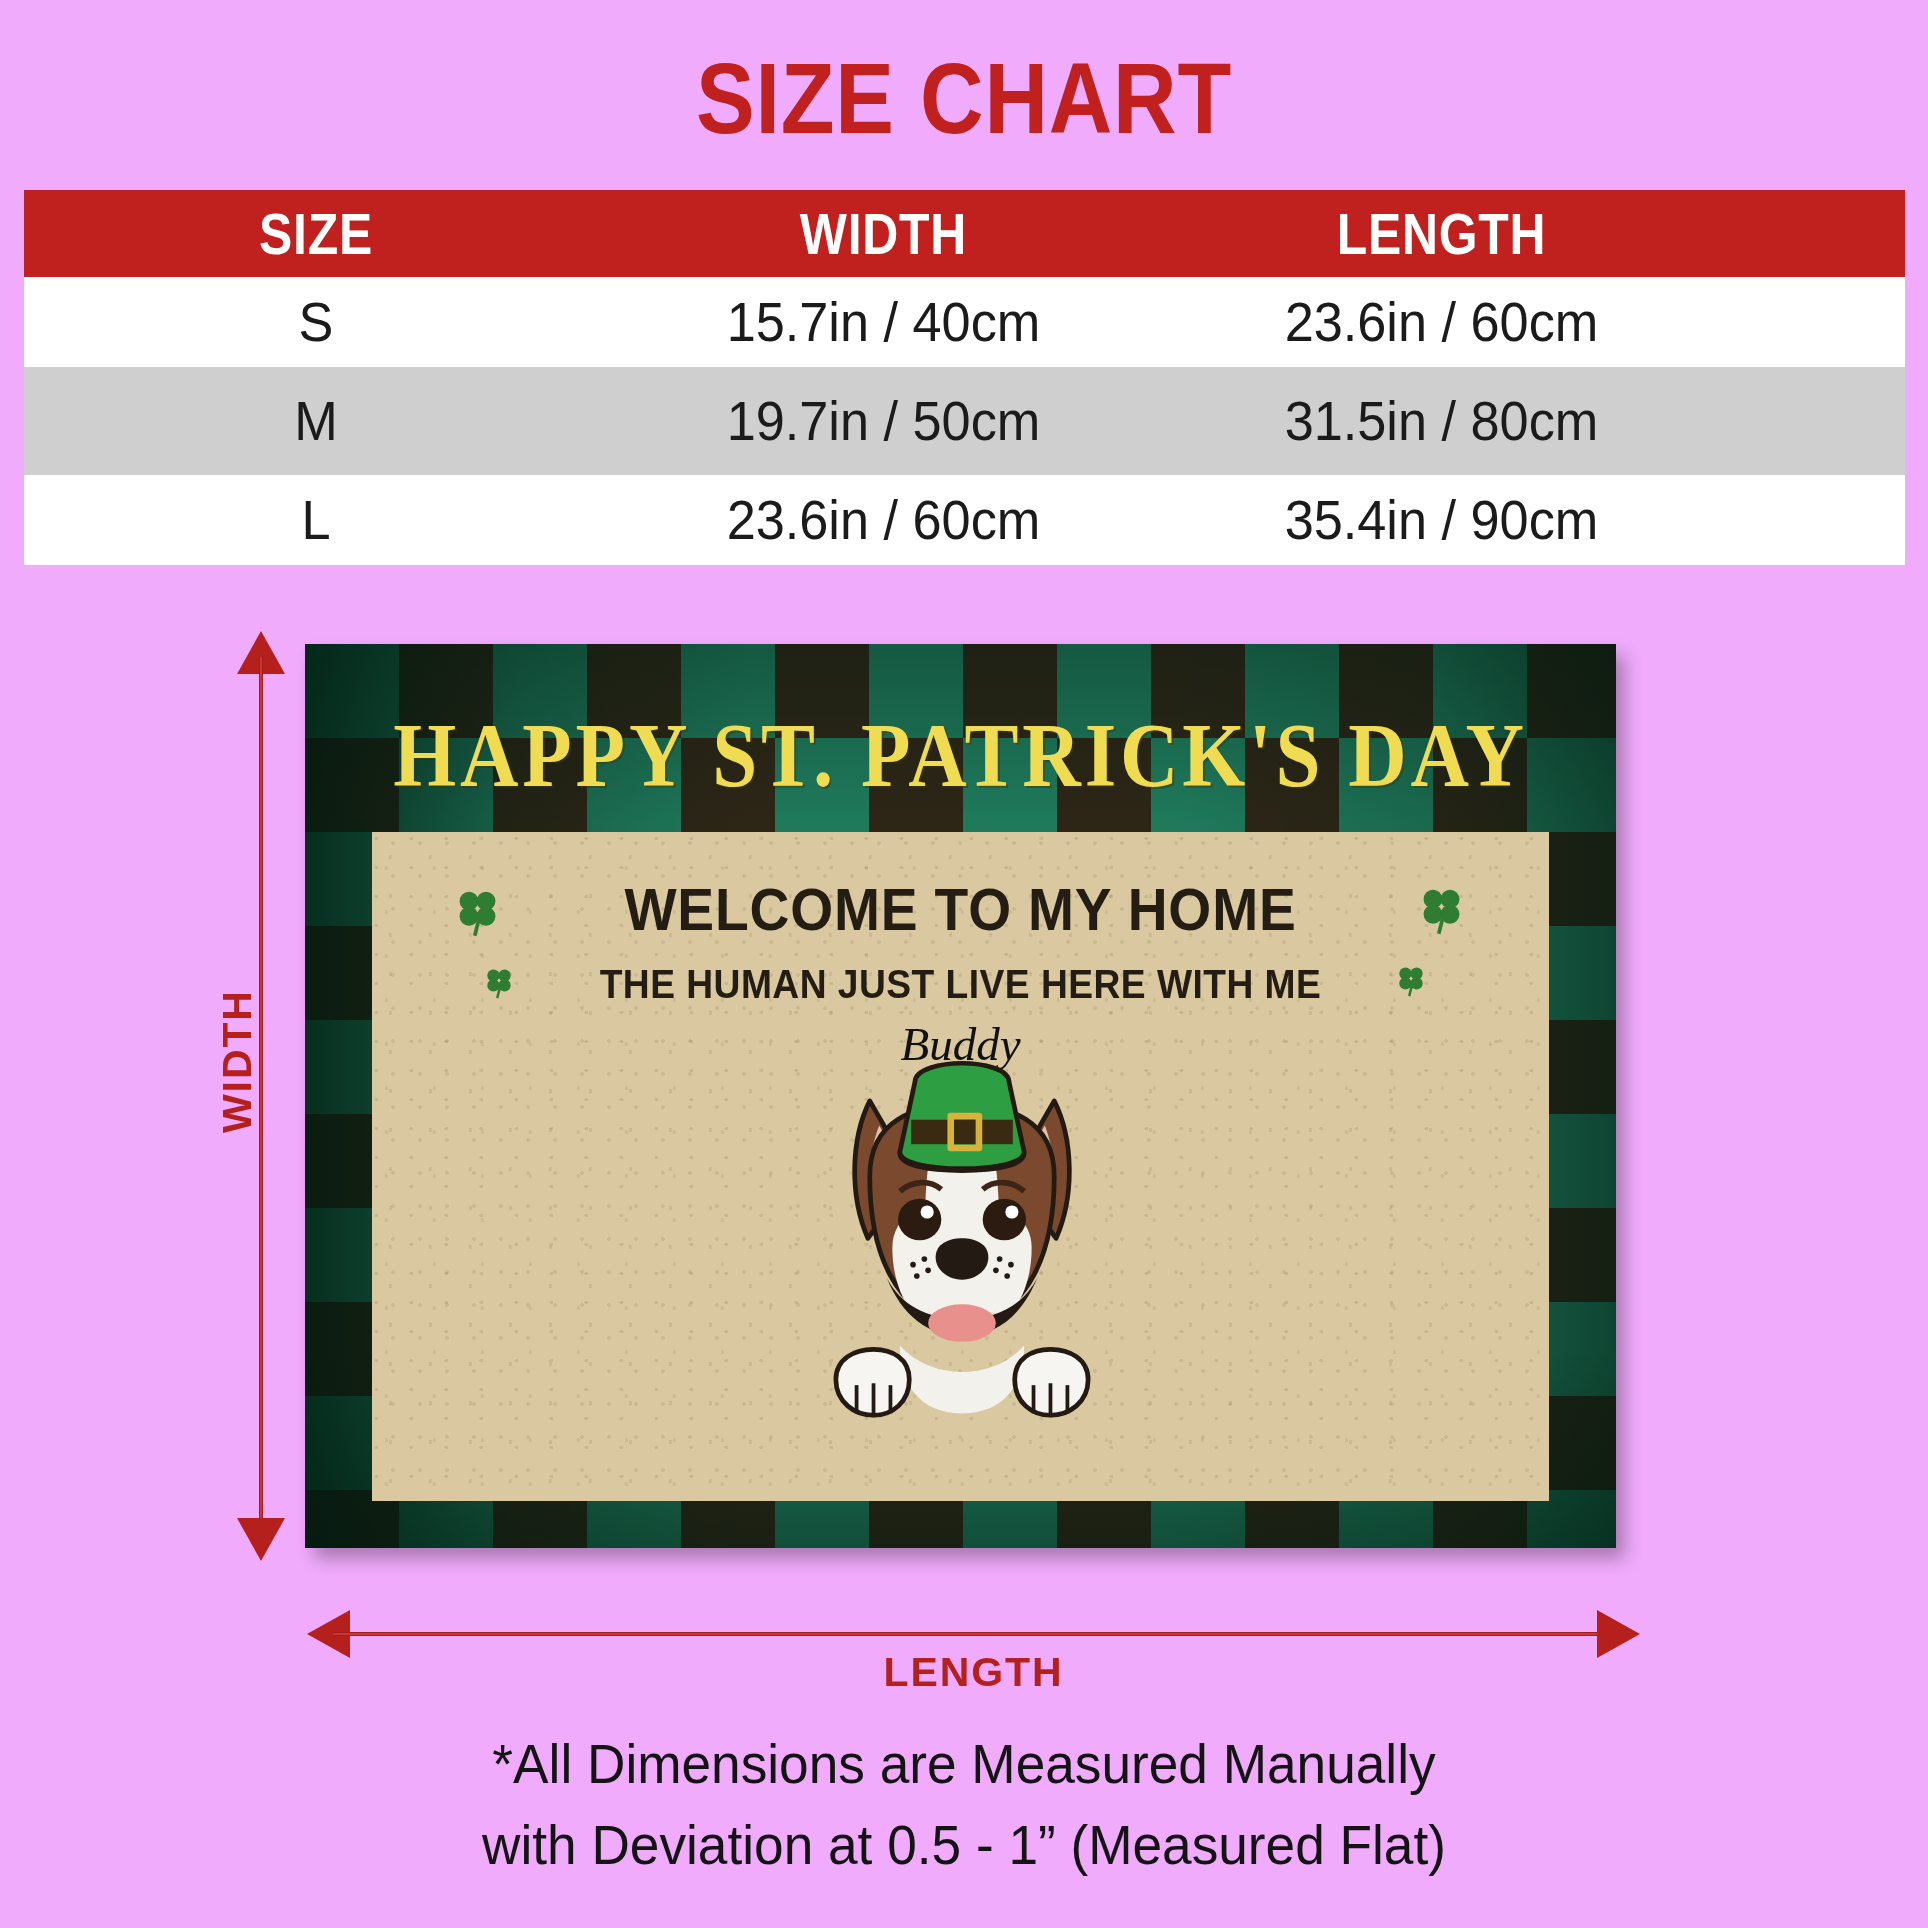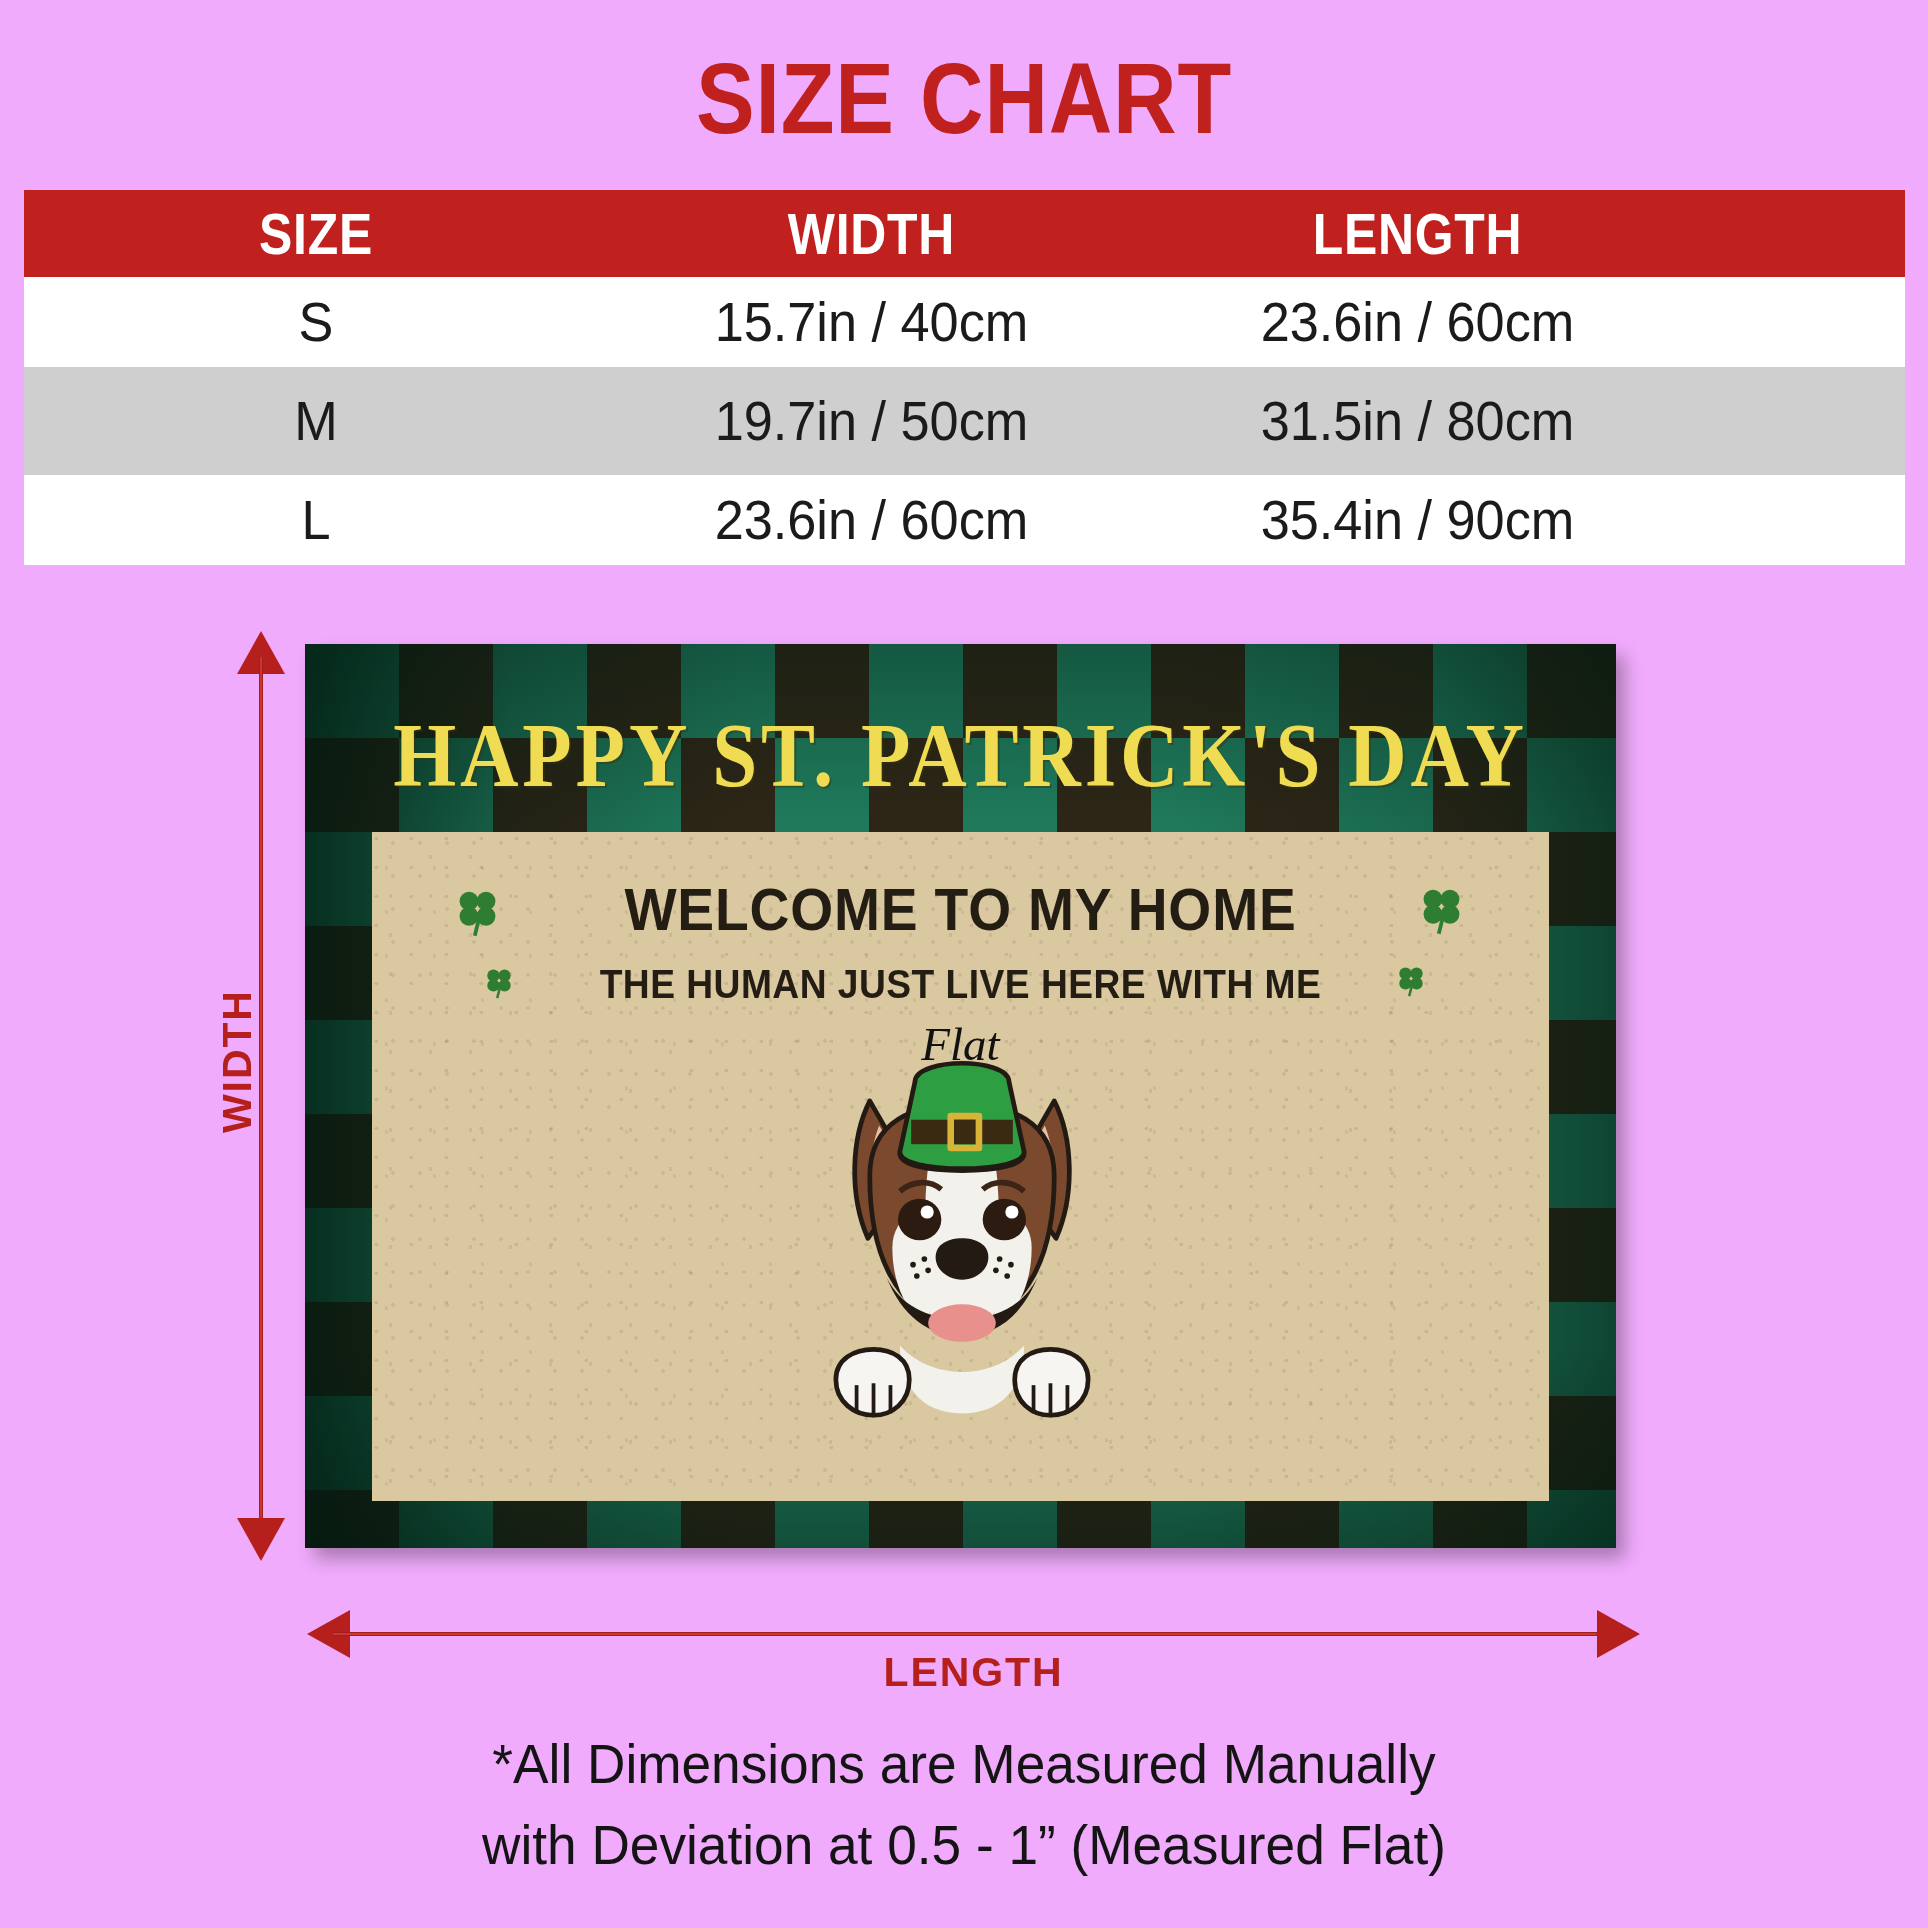--- a/index.html
+++ b/index.html
@@ -18,21 +18,21 @@
     color: #C0201E;
     font-size: 100px;
     font-weight: bold;
     letter-spacing: 0.9px;
     font-family: "Liberation Sans", sans-serif;
     transform: scaleX(0.88);
   }
 
   
   .table { position: absolute; left: 23.5px; top: 190px; width: 1881px; }
-  .trow { display: flex; width: 100%; align-items: center; }
+  .trow { display: flex; width: 100%; align-items: center; gap: 12px; }
   .trow.head {
     background: #C0201E; height: 87px;
   }
   .trow.body { height: 90px; background: #ffffff; }
   .trow.alt  { background: #CFCFCF; height: 108px; }
 
   .cell { text-align: center; font-size: 55px; color: #1b1b1b;
           font-family: "Liberation Sans", sans-serif; transform: scaleX(0.95); }
   .trow.head .cell {
     color: #ffffff; font-weight: bold; font-size: 58px; letter-spacing: 0.9px;
@@ -231,21 +231,21 @@
 
     <div class="mat">
       <div class="mat-bg"></div>
       <div class="mat-vig"></div>
 
       <div class="mat-title">HAPPY ST. PATRICK'S DAY</div>
 
       <div class="panel">
         <div class="line1">WELCOME TO MY HOME</div>
         <div class="line2">THE HUMAN JUST LIVE HERE WITH ME</div>
-        <div class="petname">Flat</div>
+        <div class="petname">Buddy</div>
 
         <span class="clover cl-a">
           <svg width="49" height="51" viewBox="0 0 52 54">
             <g fill="#2E7D32">
               <circle cx="17" cy="15" r="10"></circle>
                 <circle cx="35" cy="15" r="10"></circle>
               <circle cx="17" cy="31" r="10"></circle>
                 <circle cx="35" cy="31" r="10"></circle>
               <rect x="24" y="28" width="4" height="24" transform="rotate(14 26 40)"></rect>
             </g>

